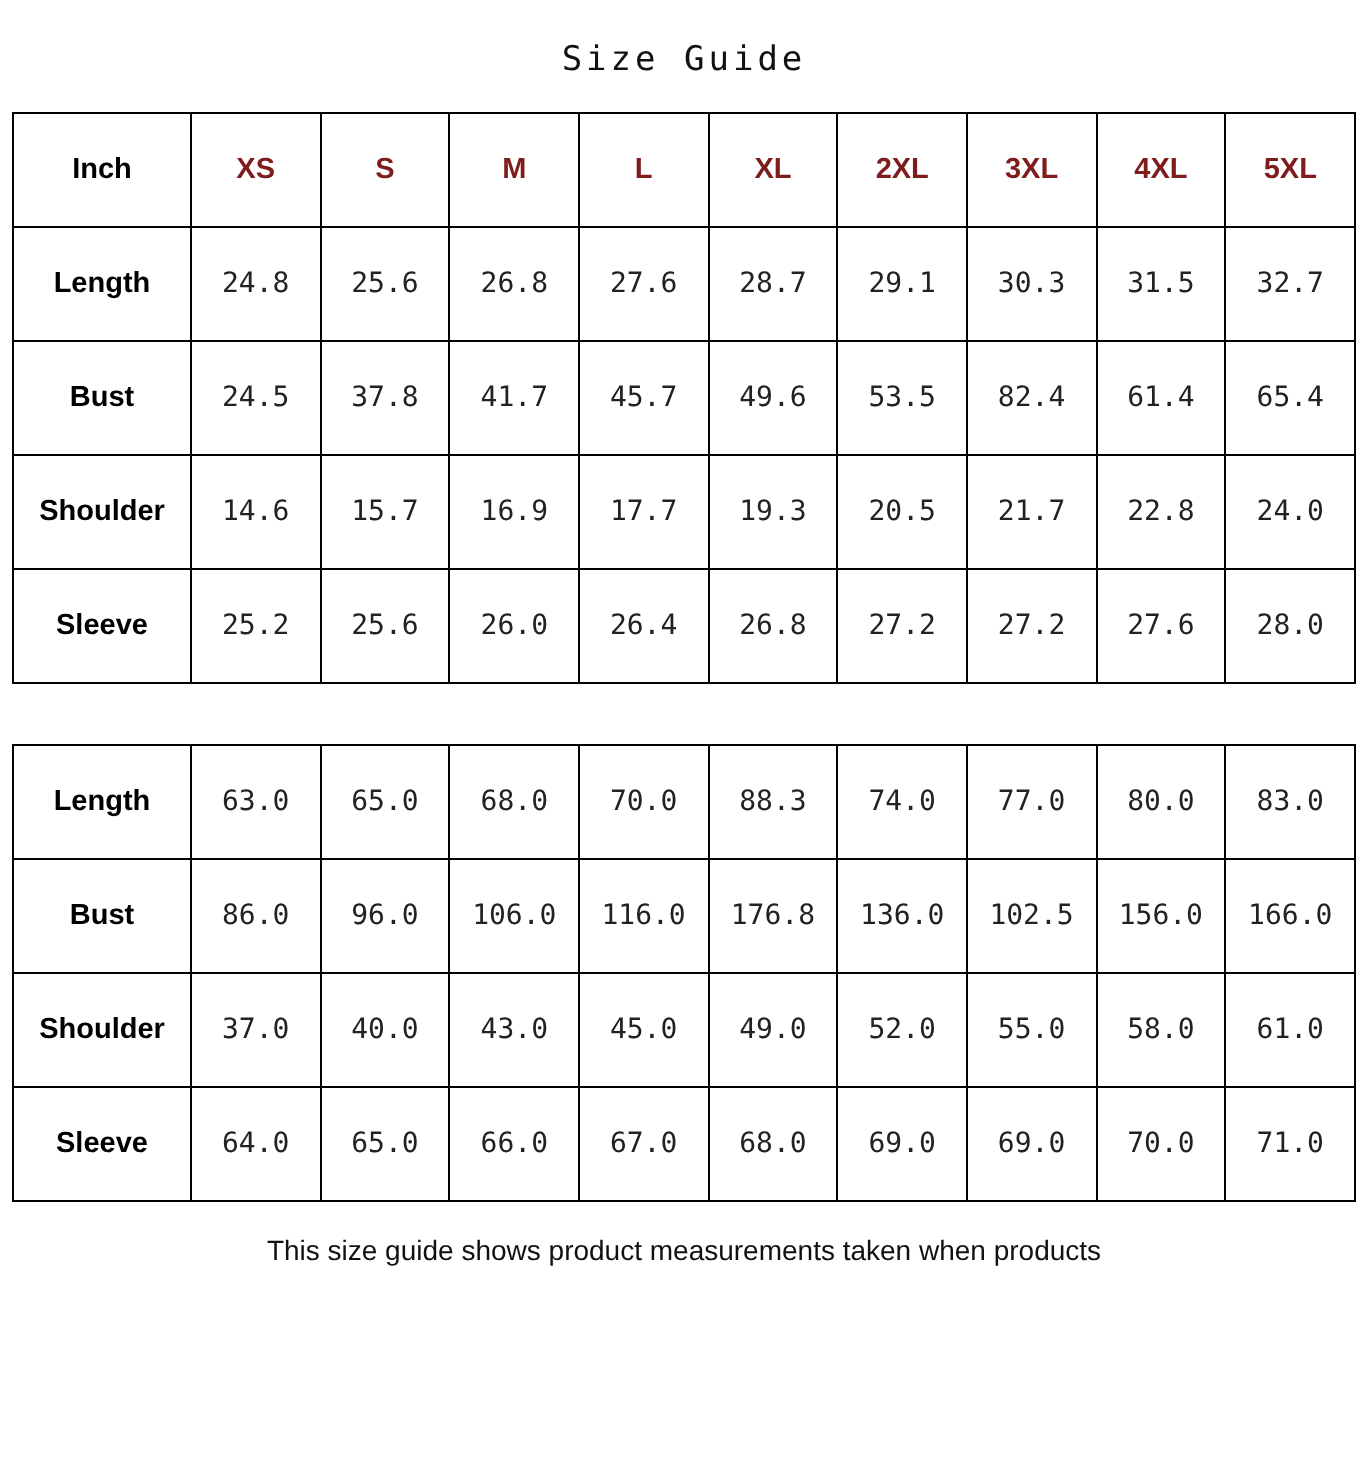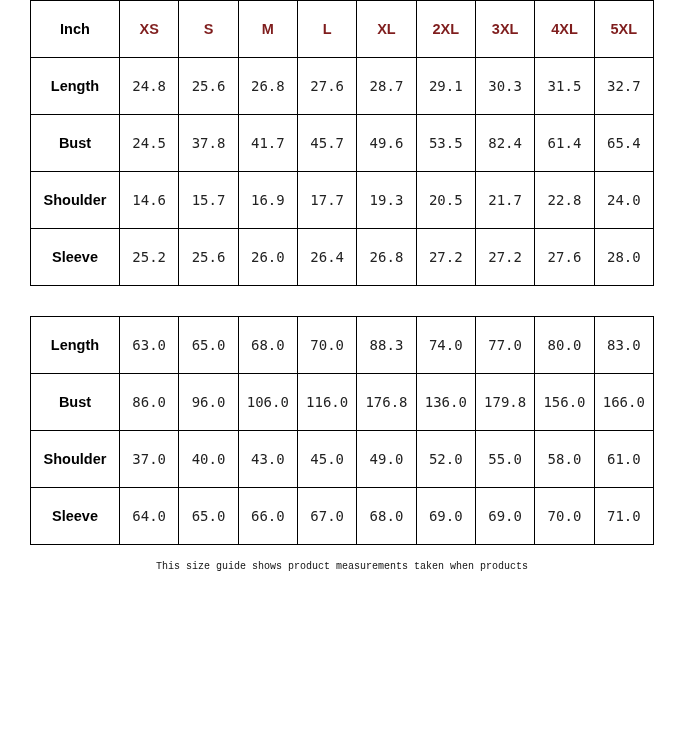--- a/index.html
+++ b/index.html
@@ -24,21 +24,21 @@
     text-align: center;
     font-family: "DejaVu Sans Mono", monospace;
     font-size: 17px;
     letter-spacing: 2px;
     color: #111111;
     padding-top: 20px;
     padding-bottom: 16px;
   }
   table.size-table {
     border-collapse: collapse;
-    width: 624px;
+    width: 672px;
     margin: 0 auto;
     table-layout: fixed;
     padding-left: 19px;
   }
   table.size-table td, table.size-table th {
     border: 1px solid #000000;
     height: 56px;
     text-align: center;
     vertical-align: middle;
     font-size: 14px;
@@ -63,35 +63,36 @@
     font-size: 14px;
     color: #222222;
   }
   .gap {
     height: 30px;
   }
   .footer {
     margin: 0 auto;
     width: 640px;
     text-align: center;
-    font-family: Liberation Mono, monospace;
-    font-size: 10px;
+    font-family: Liberation Sans, sans-serif;
+    font-size: 14px;
     line-height: 1.5;
     color: #111111;
     padding-top: 14px;
   }
   .footer div {
     white-space: nowrap;
   }
 </style>
 </head>
 <body>
 
 <div class="page">
 
+  <div class="title">Size Guide</div>
 
   <table class="size-table">
     <tbody>
       <tr>
         <th class="rowlabel">Inch</th>
         <th class="colhead">XS</th>
         <th class="colhead">S</th>
         <th class="colhead">M</th>
         <th class="colhead">L</th>
         <th class="colhead">XL</th>
@@ -168,21 +169,21 @@
         <td class="value">83.0</td>
       </tr>
       <tr>
         <td class="rowlabel">Bust</td>
         <td class="value">86.0</td>
         <td class="value">96.0</td>
         <td class="value">106.0</td>
         <td class="value">116.0</td>
         <td class="value">176.8</td>
         <td class="value">136.0</td>
-        <td class="value">179.8</td>
+        <td class="value">102.5</td>
         <td class="value">156.0</td>
         <td class="value">166.0</td>
       </tr>
       <tr>
         <td class="rowlabel">Shoulder</td>
         <td class="value">37.0</td>
         <td class="value">40.0</td>
         <td class="value">43.0</td>
         <td class="value">45.0</td>
         <td class="value">49.0</td>

